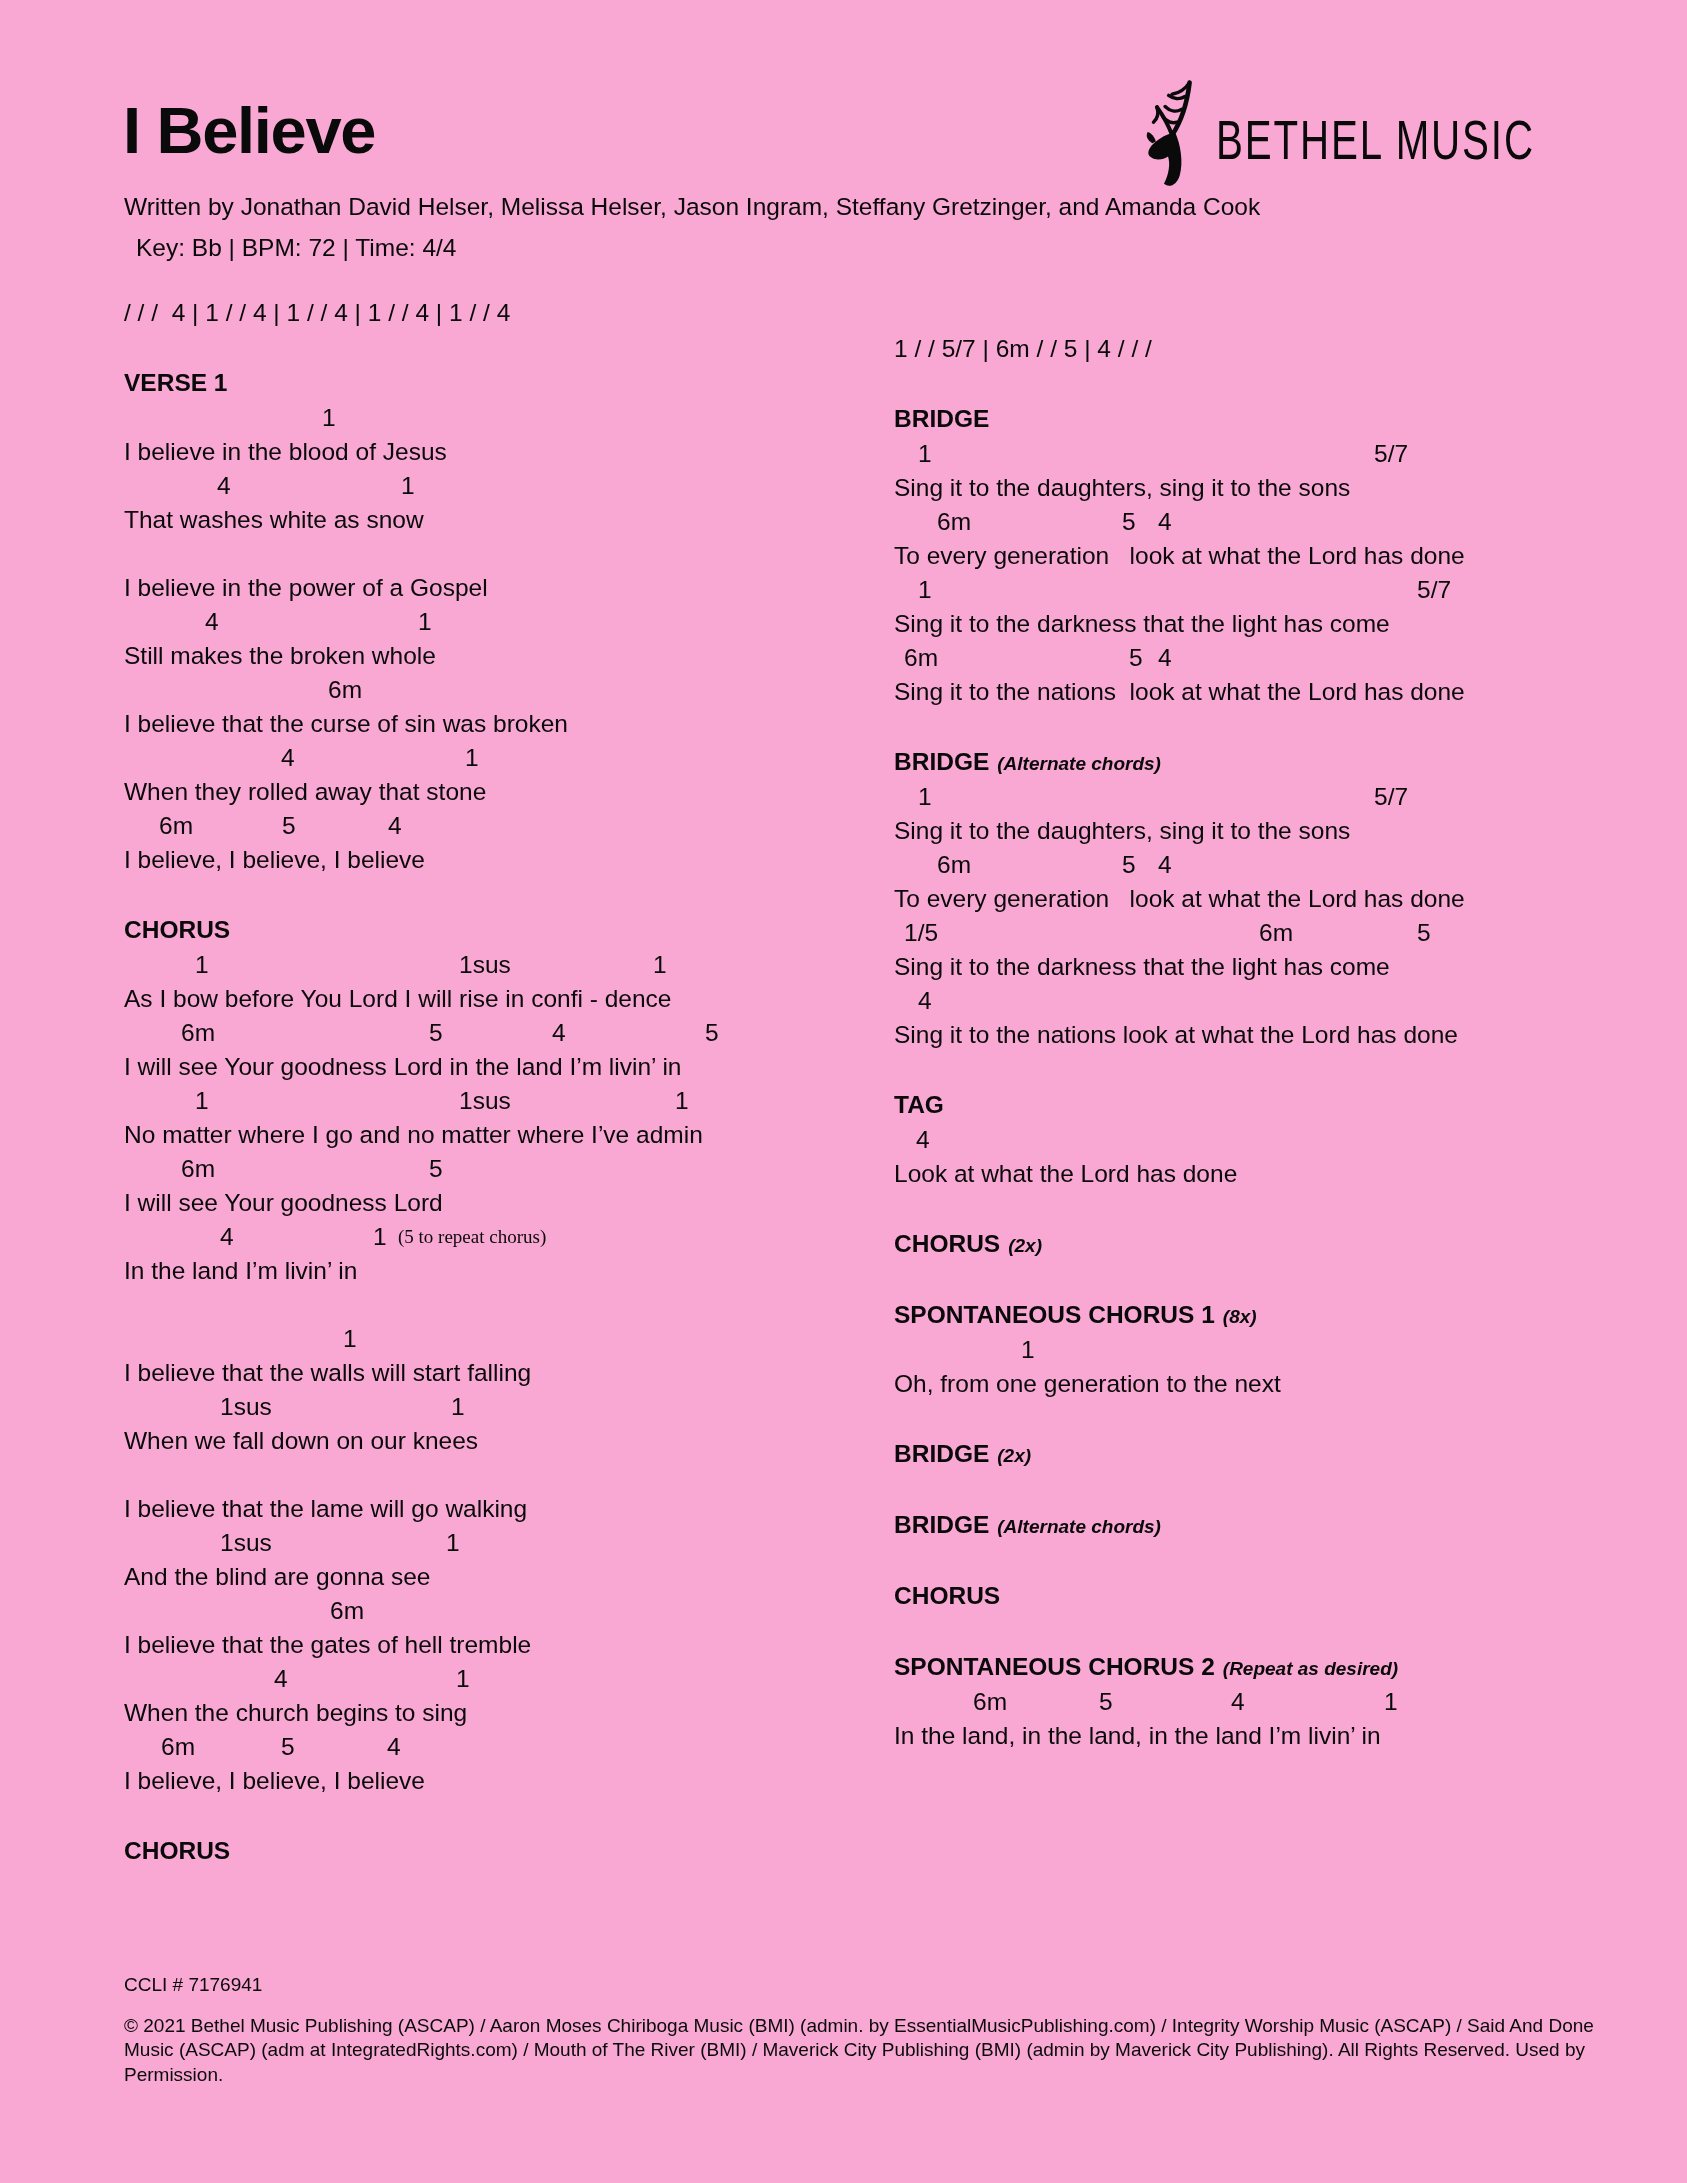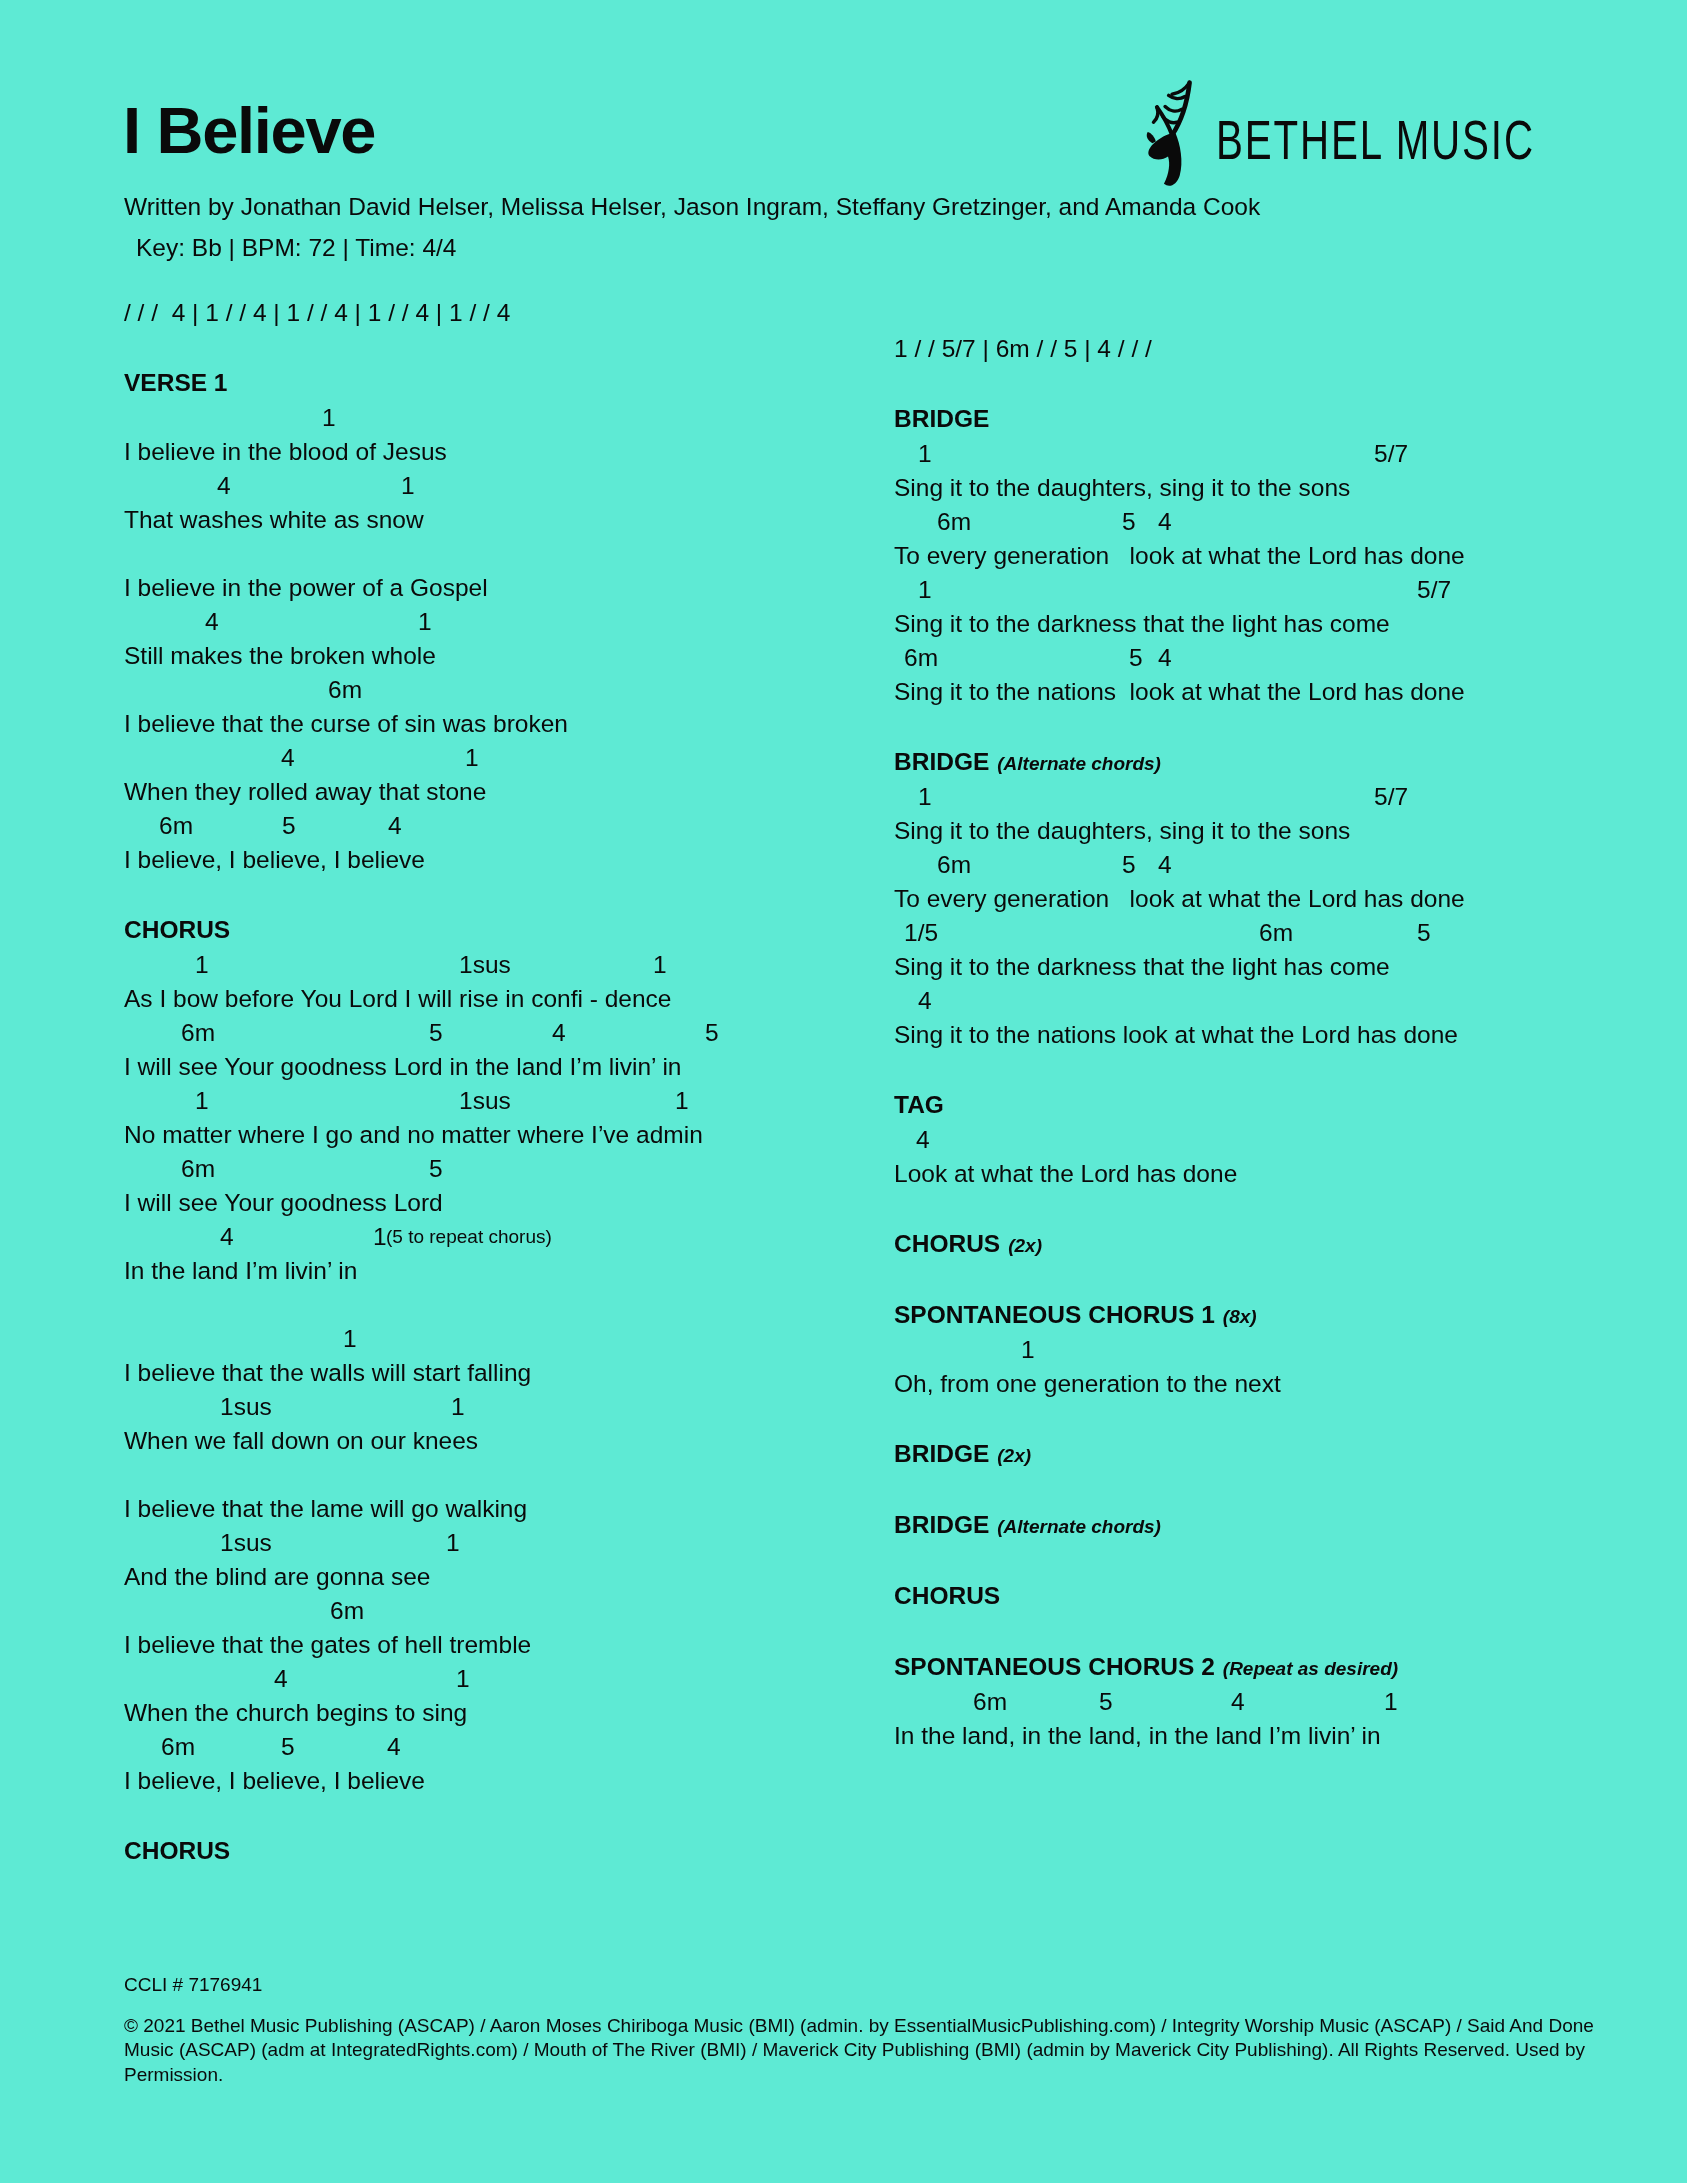--- a/index.html
+++ b/index.html
@@ -1,21 +1,21 @@
 <!DOCTYPE html>
 <html style="font-size:10.6px"><head>
 <meta charset="utf-8">
 <title>I Believe</title>
 <style>
   html, body { margin: 0; padding: 0; background: #ffffff; }
   .page {
     position: relative;
     width: 1687px;
     height: 2183px;
-    background: #5eead4;
+    background: #f9a8d4;
     color: #0a0a0a;
     font-family: "Liberation Sans", "DejaVu Sans", sans-serif;
     overflow: hidden;
   }
   .song-title {
     position: absolute;
     left: 123px;
     top: 98px;
     font-size: 65px;
     font-weight: bold;
@@ -155,21 +155,21 @@
       <div class="section">
         <div class="sec-h"><span class="h-main">CHORUS</span></div>
         <div class="line chords"><span class="chord" style="left: 71px;">1</span><span class="chord" style="left: 335px;">1sus</span><span class="chord" style="left: 529px;">1</span></div>
         <div class="line lyric">As I bow before You Lord I will rise in confi - dence</div>
         <div class="line chords"><span class="chord" style="left: 57px;">6m</span><span class="chord" style="left: 305px;">5</span><span class="chord" style="left: 428px;">4</span><span class="chord" style="left: 581px;">5</span></div>
         <div class="line lyric">I will see Your goodness Lord in the land I’m livin’ in</div>
         <div class="line chords"><span class="chord" style="left: 71px;">1</span><span class="chord" style="left: 335px;">1sus</span><span class="chord" style="left: 551px;">1</span></div>
         <div class="line lyric">No matter where I go and no matter where I’ve admin</div>
         <div class="line chords"><span class="chord" style="left: 57px;">6m</span><span class="chord" style="left: 305px;">5</span></div>
         <div class="line lyric">I will see Your goodness Lord</div>
-        <div class="line chords"><span class="chord" style="left: 96px;">4</span><span class="chord" style="left: 249px;">1</span><span class="chord small" style="left: 262px;">(5 to repeat chorus)</span></div>
+        <div class="line chords"><span class="chord" style="left: 96px;">4</span><span class="chord" style="left: 249px;">1</span><span class="chord small" style="left: 274px; font-family: Liberation Serif, serif;">(5 to repeat chorus)</span></div>
         <div class="line lyric">In the land I’m livin’ in</div>
       </div>
       <div class="section">
         <div class="line chords"><span class="chord" style="left: 219px;">1</span></div>
         <div class="line lyric">I believe that the walls will start falling</div>
         <div class="line chords"><span class="chord" style="left: 96px;">1sus</span><span class="chord" style="left: 327px;">1</span></div>
         <div class="line lyric">When we fall down on our knees</div>
         <div class="line spacer"></div>
         <div class="line lyric">I believe that the lame will go walking</div>
         <div class="line chords"><span class="chord" style="left: 96px;">1sus</span><span class="chord" style="left: 322px;">1</span></div>

